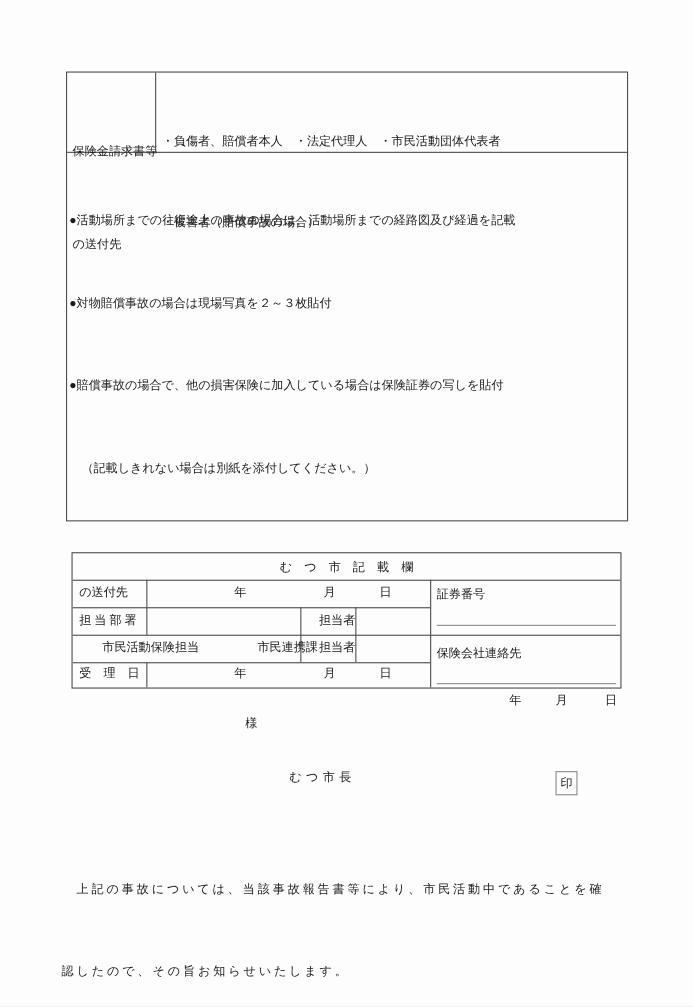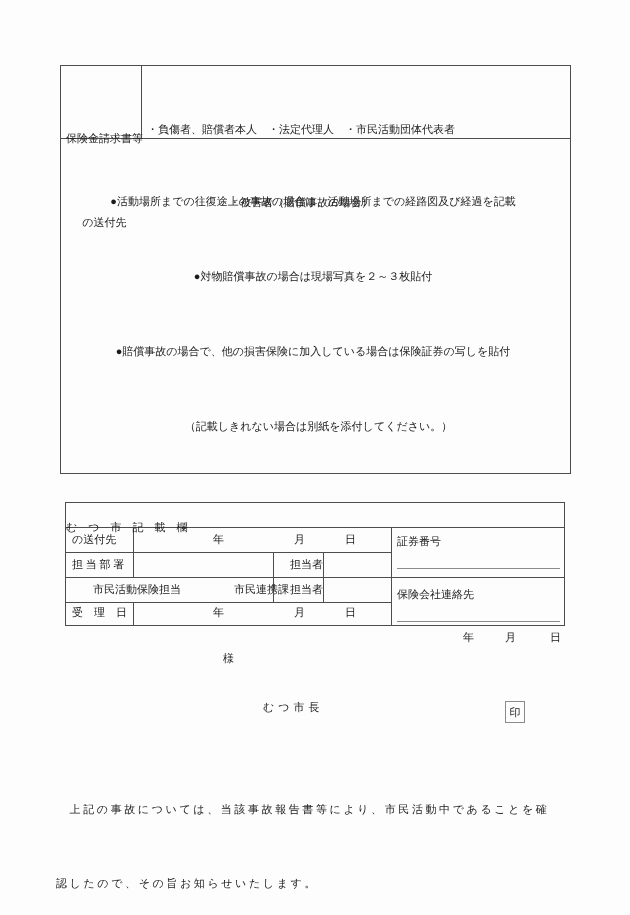--- a/index.html
+++ b/index.html
@@ -13,34 +13,33 @@
     color:#1b1b1b;
     overflow:hidden;
   }
   .line{position:absolute;background:#4d4d4d;}
   .uline{position:absolute;background:#8a8a8a;height:1px;}
 
   
   .send-box{
     position:absolute;left:60px;top:65px;width:509px;height:407px;
     border:1px solid #4d4d4d;
-    text-align:center;
   }
   .send-box .hdiv{left:0;width:100%;top:72px;height:1px;}
   .send-box .vdiv{left:80px;top:0;width:1px;height:72px;}
   .send-label{position:absolute;left:5px;top:2px;line-height:28px;white-space:pre;}
   .send-right{position:absolute;left:86px;top:2px;line-height:24.4px;white-space:pre;}
   .send-notes{position:absolute;left:2px;top:73px;line-height:25px;white-space:pre;width:500px;}
 
   
   .city-table{
     position:absolute;left:65px;top:502px;width:498px;height:122px;
     border:1px solid #4d4d4d;
   }
-  .city-title{position:absolute;left:0;top:12px;width:100%;height:24px;line-height:24px;white-space:pre;}
+  .city-title{position:absolute;left:0;top:1px;width:100%;height:24px;line-height:24px;text-align:center;white-space:pre;}
   .row-label{position:absolute;left:6px;height:25px;line-height:25px;white-space:pre;}
   .cell-text{position:absolute;height:25px;line-height:25px;white-space:pre;}
   .staff-cell{position:absolute;left:207px;width:50px;height:25px;line-height:25px;text-align:right;}
 
   
   .ft{position:absolute;height:15px;line-height:15px;white-space:pre;}
   .seal{
     position:absolute;left:505px;top:701px;width:18px;height:20px;
     border:1px solid #8a8a8a;text-align:center;line-height:20px;
   }

